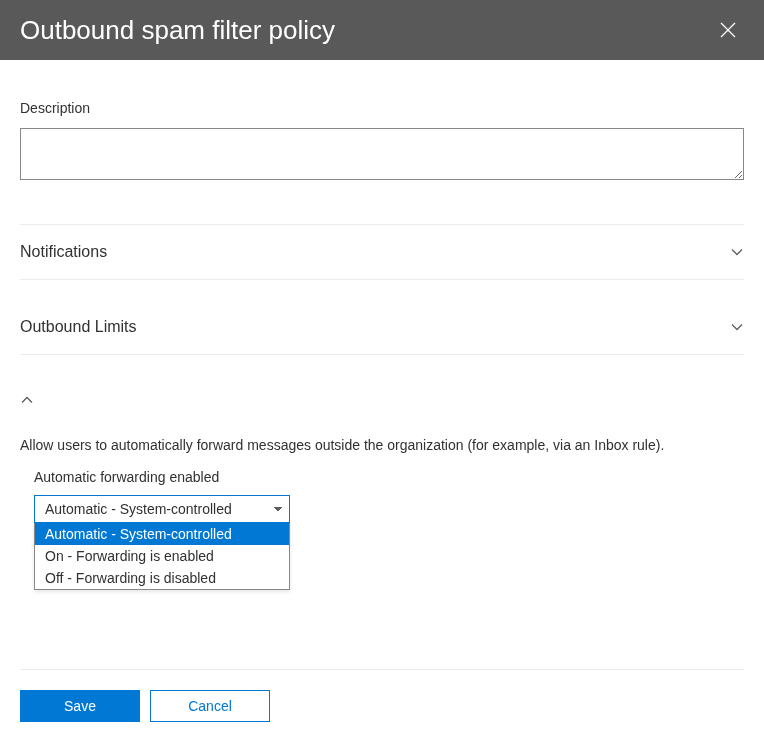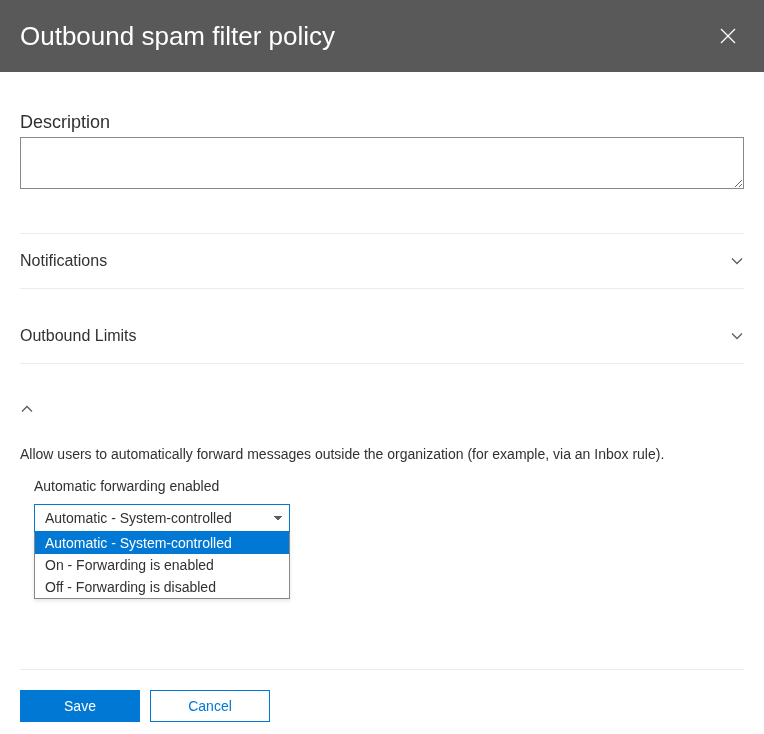--- a/index.html
+++ b/index.html
@@ -7,21 +7,21 @@
       font-family: "Segoe UI", -apple-system, sans-serif;
       width: 764px;
       height: 734px;
       background: #ffffff;
       color: #323130;
       position: relative;
     }
     .header {
       background: #595959;
       color: #ffffff;
-      height: 72px;
+      height: 60px;
       display: flex;
       align-items: center;
       justify-content: space-between;
       padding: 0 20px;
     }
     .header-title {
       font-size: 26px;
       font-weight: 400;
     }
     .close-btn {
@@ -30,23 +30,23 @@
       align-items: center;
       justify-content: center;
       width: 32px;
       height: 32px;
     }
     .close-btn svg { stroke: #ffffff; }
     .content {
       padding: 24px 20px 0 20px;
     }
     .field-label {
-      font-size: 18px;
-      color: #323130;
-      margin-bottom: 4px;
+      font-size: 14px;
+      color: #323130;
+      margin-bottom: 12px;
       font-weight: 400;
     }
     .textarea {
       width: 100%;
       height: 52px;
       border: 1px solid #8a8886;
       resize: both;
       padding: 6px 8px;
       font-family: inherit;
       font-size: 14px;

